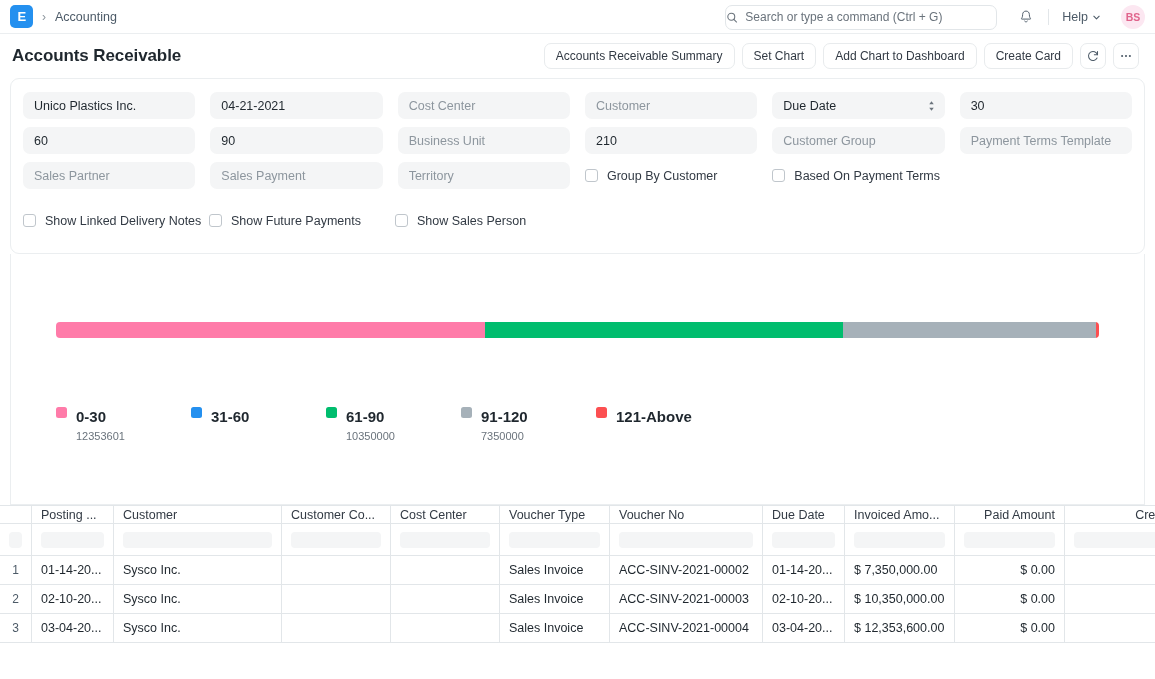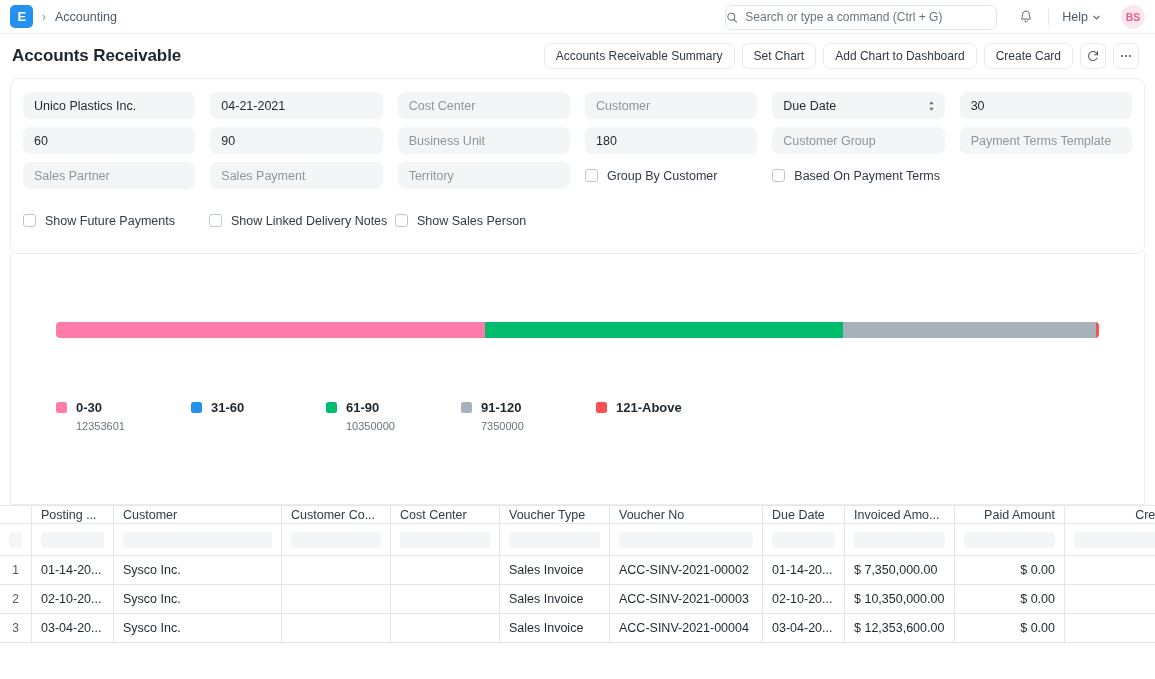--- a/index.html
+++ b/index.html
@@ -176,21 +176,21 @@
     overflow: hidden;
   }
   .bar-seg { height: 100%; }
   .legend {
     position: absolute; left: 45px; top: 146px;
     display: flex;
   }
   .legend-item { width: 135px; }
   .legend-top { display: flex; align-items: center; gap: 9px; }
   .legend-dot { width: 11px; height: 11px; border-radius: 2.5px; }
-  .legend-label { font-size: 13px; font-weight: 700; color: #1f272e; }
+  .legend-label { font-size: 15px; font-weight: 700; color: #1f272e; margin-top: 8px; }
   .legend-value {
     font-size: 11px; color: #6a737c;
     margin-top: 5px; margin-left: 20px;
   }
 
   
   .dt {
     border-top: 1px solid #e2e6e9;
     width: 1155px;
     overflow: hidden;
@@ -330,21 +330,21 @@
     <div class="fld">
         <span>60</span>
       </div>
     <div class="fld">
         <span>90</span>
       </div>
     <div class="fld placeholder">
         <span>Business Unit</span>
       </div>
     <div class="fld">
-        <span>180</span>
+        <span>210</span>
       </div>
     <div class="fld placeholder">
         <span>Customer Group</span>
       </div>
 
     <div class="fld placeholder">
         <span>Payment Terms Template</span>
       </div>
     <div class="fld placeholder">
         <span>Sales Partner</span>
@@ -362,25 +362,25 @@
     </div>
     <div class="chk-cell">
       <span class="chk"></span>
       <span class="chk-label">Based On Payment Terms</span>
     </div>
   </div>
 
   <div class="chk-row">
     <div class="chk-cell">
       <span class="chk"></span>
-      <span class="chk-label">Show Future Payments</span>
+      <span class="chk-label">Show Linked Delivery Notes</span>
     </div>
     <div class="chk-cell">
       <span class="chk"></span>
-      <span class="chk-label">Show Linked Delivery Notes</span>
+      <span class="chk-label">Show Future Payments</span>
     </div>
     <div class="chk-cell">
       <span class="chk"></span>
       <span class="chk-label">Show Sales Person</span>
     </div>
   </div>
 </div>
 
 <div class="chart-card">
   <div class="bar-wrap" id="bar-wrap">

